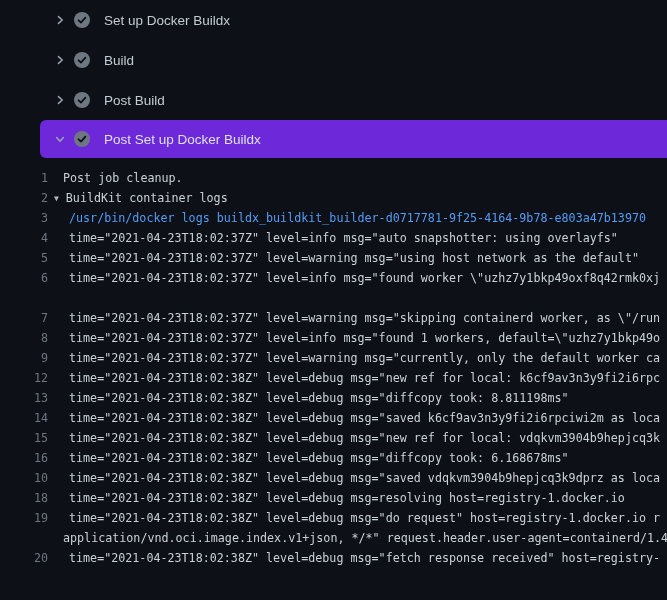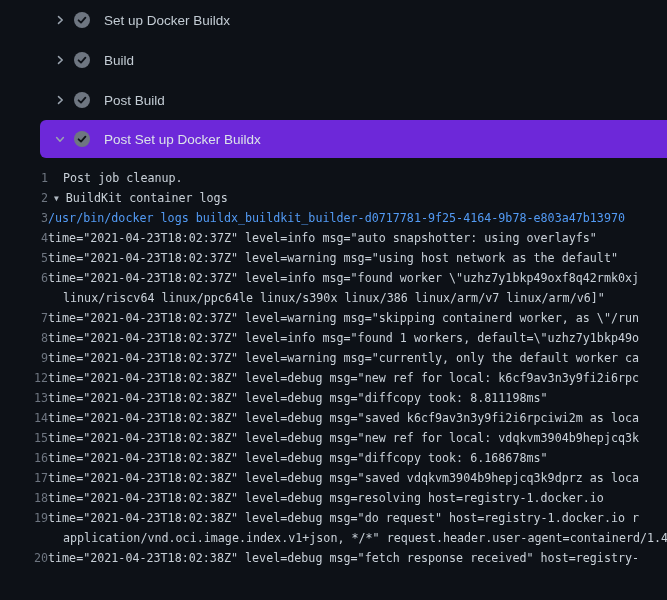--- a/index.html
+++ b/index.html
@@ -36,21 +36,21 @@
     font-family:"DejaVu Sans Mono", monospace;
     font-size:11.7px; line-height:20px; color:#c9d1d9;
   }
   .log-row { display:flex; height:20px; white-space:pre; }
   .gutter {
     width:48px; flex:none; text-align:right; color:#6e7681;
     cursor:pointer; user-select:none;
   }
   .content { flex:none; white-space:pre; }
   .indent-base  .content { padding-left:15px; }
-  .indent-child .content { }
+  .indent-child .content { padding-left:21px; }
   .indent-group .content { padding-left:6px; cursor:pointer; }
   .style-command .content { color:#539bf5; }
   .tri {
     display:inline-block; font-size:8px; color:#afb8c1;
     margin-right:7px; transform:translateY(-1px);
   }
 </style>
 </head>
 <body>
 
@@ -118,27 +118,27 @@
 
 </div>
 
 <div class="log" id="log-view">
     <div class="log-row indent-base style-plain"><span class="gutter">1</span><span class="content">Post job cleanup.</span></div>
     <div class="log-row indent-group style-group"><span class="gutter">2</span><span class="content"><span class="tri">▼</span><span>BuildKit container logs</span></span></div>
     <div class="log-row indent-child style-command"><span class="gutter">3</span><span class="content">/usr/bin/docker logs buildx_buildkit_builder-d0717781-9f25-4164-9b78-e803a47b13970</span></div>
     <div class="log-row indent-child style-plain"><span class="gutter">4</span><span class="content">time="2021-04-23T18:02:37Z" level=info msg="auto snapshotter: using overlayfs"</span></div>
     <div class="log-row indent-child style-plain"><span class="gutter">5</span><span class="content">time="2021-04-23T18:02:37Z" level=warning msg="using host network as the default"</span></div>
     <div class="log-row indent-child style-plain"><span class="gutter">6</span><span class="content">time="2021-04-23T18:02:37Z" level=info msg="found worker \"uzhz7y1bkp49oxf8q42rmk0xj</span></div>
-    <div class="log-row indent-base style-plain"><span class="gutter"></span><span class="content">linux/riscv64 linux/ppc64le linux/s390x linux/386 linux/arm/v7 linux/arm/v6]"</span></div>
+    <div class="log-row indent-base style-plain"><span class="gutter"></span></div>
     <div class="log-row indent-child style-plain"><span class="gutter">7</span><span class="content">time="2021-04-23T18:02:37Z" level=warning msg="skipping containerd worker, as \"/run</span></div>
     <div class="log-row indent-child style-plain"><span class="gutter">8</span><span class="content">time="2021-04-23T18:02:37Z" level=info msg="found 1 workers, default=\"uzhz7y1bkp49o</span></div>
     <div class="log-row indent-child style-plain"><span class="gutter">9</span><span class="content">time="2021-04-23T18:02:37Z" level=warning msg="currently, only the default worker ca</span></div>
     <div class="log-row indent-child style-plain"><span class="gutter">12</span><span class="content">time="2021-04-23T18:02:38Z" level=debug msg="new ref for local: k6cf9av3n3y9fi2i6rpc</span></div>
     <div class="log-row indent-child style-plain"><span class="gutter">13</span><span class="content">time="2021-04-23T18:02:38Z" level=debug msg="diffcopy took: 8.811198ms"</span></div>
     <div class="log-row indent-child style-plain"><span class="gutter">14</span><span class="content">time="2021-04-23T18:02:38Z" level=debug msg="saved k6cf9av3n3y9fi2i6rpciwi2m as loca</span></div>
     <div class="log-row indent-child style-plain"><span class="gutter">15</span><span class="content">time="2021-04-23T18:02:38Z" level=debug msg="new ref for local: vdqkvm3904b9hepjcq3k</span></div>
     <div class="log-row indent-child style-plain"><span class="gutter">16</span><span class="content">time="2021-04-23T18:02:38Z" level=debug msg="diffcopy took: 6.168678ms"</span></div>
-    <div class="log-row indent-child style-plain"><span class="gutter">17</span><span class="content">time="2021-04-23T18:02:38Z" level=debug msg="saved vdqkvm3904b9hepjcq3k9dprz as loca</span></div>
+    <div class="log-row indent-child style-plain"><span class="gutter">10</span><span class="content">time="2021-04-23T18:02:38Z" level=debug msg="saved vdqkvm3904b9hepjcq3k9dprz as loca</span></div>
     <div class="log-row indent-child style-plain"><span class="gutter">18</span><span class="content">time="2021-04-23T18:02:38Z" level=debug msg=resolving host=registry-1.docker.io</span></div>
     <div class="log-row indent-child style-plain"><span class="gutter">19</span><span class="content">time="2021-04-23T18:02:38Z" level=debug msg="do request" host=registry-1.docker.io r</span></div>
     <div class="log-row indent-base style-plain"><span class="gutter"></span><span class="content">application/vnd.oci.image.index.v1+json, */*" request.header.user-agent=containerd/1.4</span></div>
     <div class="log-row indent-child style-plain"><span class="gutter">20</span><span class="content">time="2021-04-23T18:02:38Z" level=debug msg="fetch response received" host=registry-</span></div>
   </div>
 
 </body></html>

